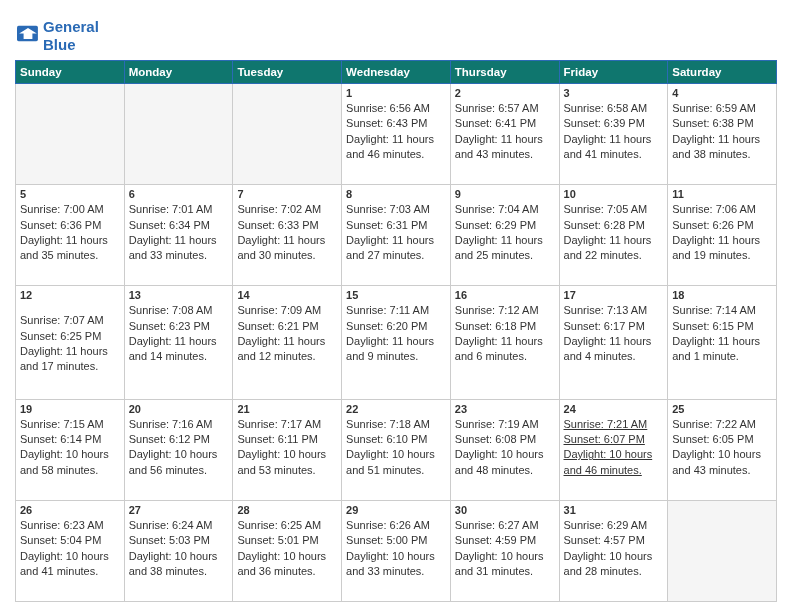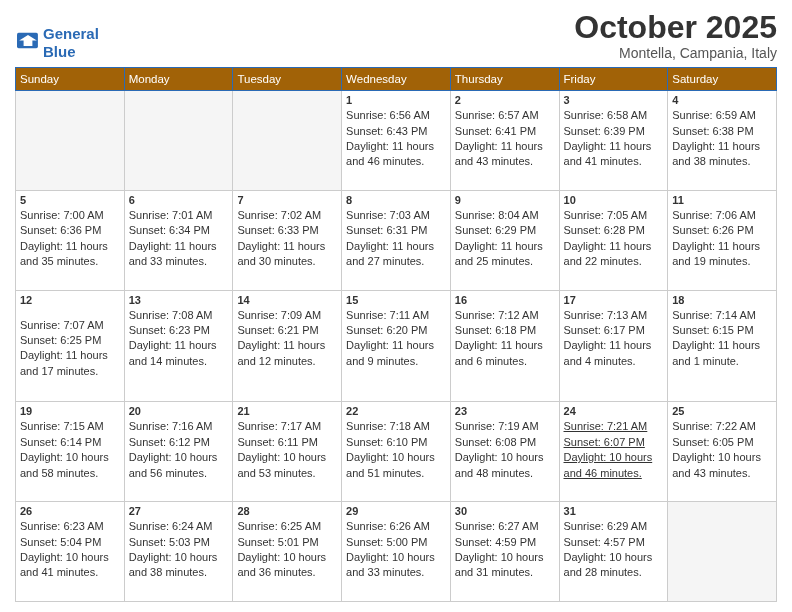--- a/index.html
+++ b/index.html
@@ -19,21 +19,21 @@
     }
     .header {
       display: flex;
       align-items: flex-start;
       justify-content: space-between;
       margin-bottom: 6px;
     }
     .logo {
       display: flex;
       align-items: center;
-      margin-top: 15px;
+      margin-top: 8px;
     }
     .logo-icon {
       width: 22px;
       height: 22px;
       margin-left: 2px;
     }
     .title-block {
       text-align: right;
     }
     .calendar-title {
@@ -47,24 +47,24 @@
       color: #555;
     }
     .calendar {
       flex: 1;
       border: 1px solid #ccc;
       border-collapse: collapse;
       width: 100%;
       table-layout: fixed;
     }
     .calendar th {
-      background: #a16207;
+      background: #0f766e;
       color: #fff;
       font-size: 11.5px;
-      font-weight: normal;
+      font-weight: bold;
       padding: 5px 4px;
       text-align: left;
       border: 1px solid #2a6ab5;
       margin-left: 24px;
     }
     .calendar td {
       border: 1px solid #ccc;
       vertical-align: top;
       padding: 3px 4px;
       font-size: 9.5px;
@@ -99,24 +99,20 @@
           <polygon points="20,4 36,14 28,14 28,24 12,24 12,14 4,14" fill="white"></polygon>
         </svg>
       </div>
       <div style="margin-left:4px;">
         <div style="font-size:15px;font-weight:bold;color:#333;line-height:1.2;">
           <span style="color:#2a6ab5;">General</span>
         </div>
         <div style="font-size:15px;font-weight:bold;color:#2a6ab5;line-height:1.2;">Blue</div>
       </div>
     </div>
-    <div class="title-block">
-      <div class="calendar-title">October 2025</div>
-      <div class="calendar-subtitle">Montella, Campania, Italy</div>
-    </div>
   </div>
 
   <table class="calendar">
     <thead>
       <tr>
         <th>Sunday</th>
         <th>Monday</th>
         <th>Tuesday</th>
         <th>Wednesday</th>
         <th>Thursday</th>
@@ -174,21 +170,21 @@
 Daylight: 11 hours and 30 minutes.</div>
           </td>
           <td>
             <span class="day-number">8</span>
             <div class="day-info" style="white-space: pre-line;">Sunrise: 7:03 AM
 Sunset: 6:31 PM
 Daylight: 11 hours and 27 minutes.</div>
           </td>
           <td>
             <span class="day-number">9</span>
-            <div class="day-info" style="white-space: pre-line;">Sunrise: 8:04 AM
+            <div class="day-info" style="white-space: pre-line;">Sunrise: 7:04 AM
 Sunset: 6:29 PM
 Daylight: 11 hours and 25 minutes.</div>
           </td>
           <td>
             <span class="day-number">10</span>
             <div class="day-info" style="white-space: pre-line;">Sunrise: 7:05 AM
 Sunset: 6:28 PM
 Daylight: 11 hours and 22 minutes.</div>
           </td>
           <td>

